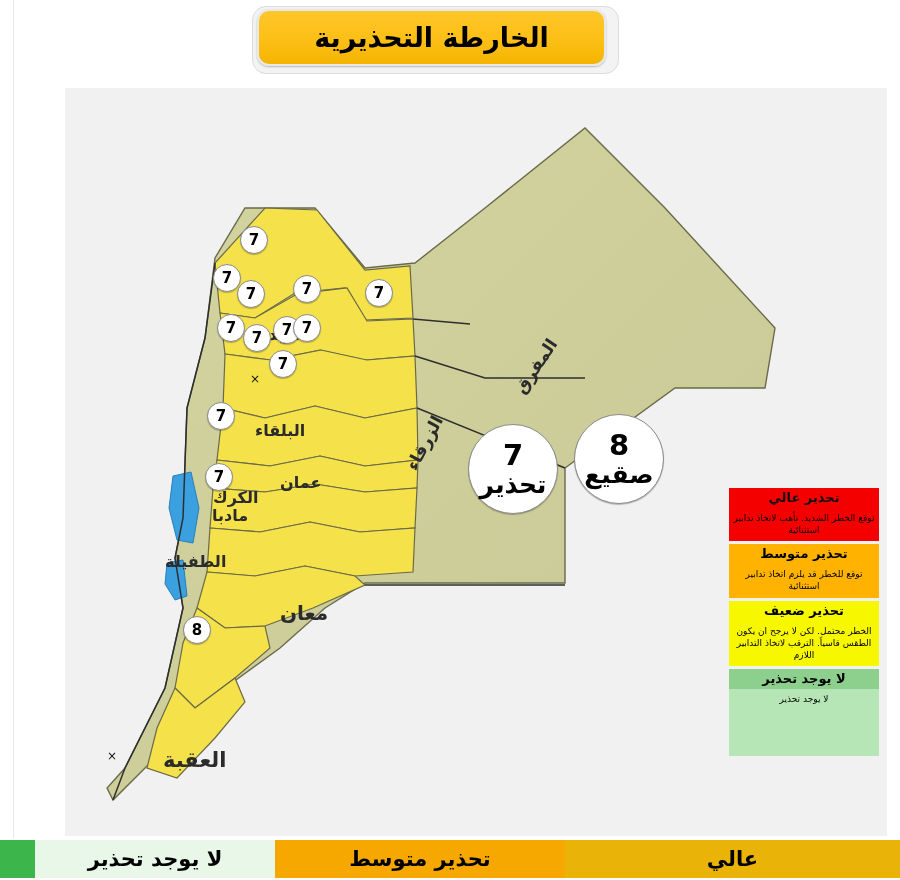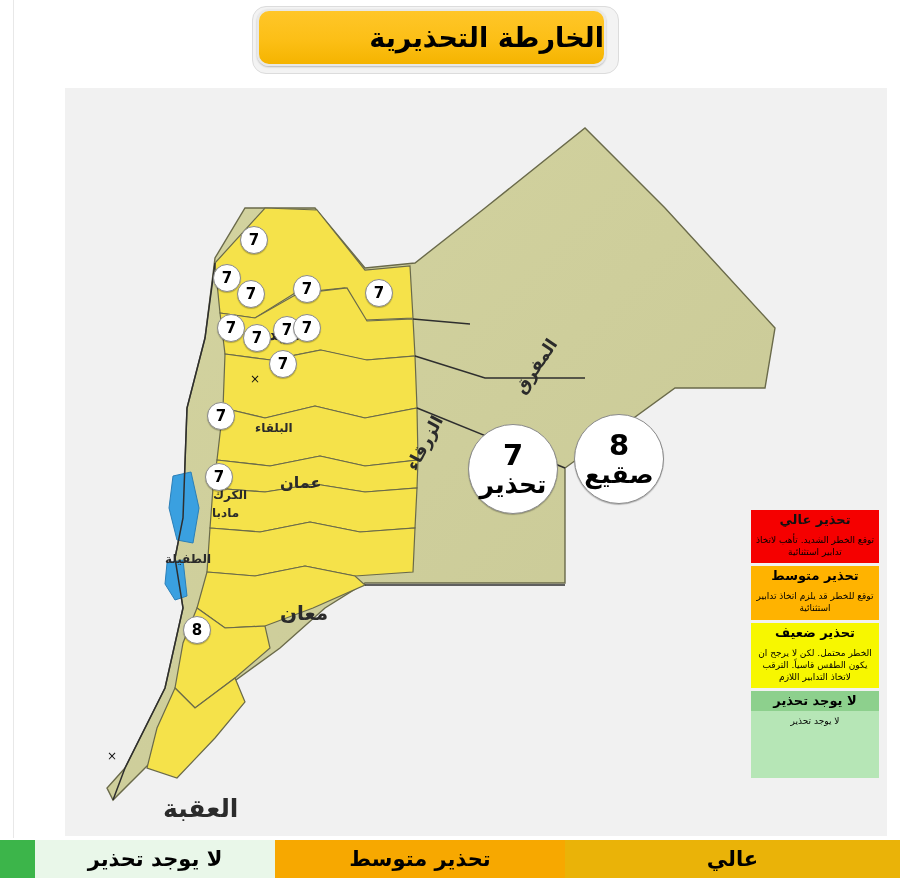--- a/index.html
+++ b/index.html
@@ -17,59 +17,59 @@
   
   .title-wrap{
     position:absolute;left:252px;top:6px;width:365px;height:66px;
     background:#f3f3f3;border:1px solid #dcdcdc;border-radius:14px;
   }
   .title-box{
     position:absolute;left:257px;top:9px;width:345px;height:53px;
     background:linear-gradient(180deg,#ffc629 0%,#fcbf16 55%,#f5b400 100%);
     border:2px solid #e8e8e8;border-radius:12px;
     box-shadow:0 1px 2px rgba(0,0,0,.25);
-    display:flex;align-items:center;justify-content:flex-end;
+    display:flex;align-items:center;justify-content:center;
   }
   .title-box span{
     font-family:"DejaVu Sans", sans-serif;
     font-size:27px;font-weight:bold;color:#000;direction:rtl;
     letter-spacing:.5px;
   }
   
   .map-canvas{
     position:absolute;left:65px;top:88px;width:822px;height:748px;
     background:#f1f1f1;overflow:hidden;
   }
   .map-canvas svg{display:block;}
   .gov-label{
     position:absolute;font-size:17px;font-weight:bold;color:#2b2b2b;direction:rtl;
     white-space:nowrap;
   }
-  .gov-label.small{font-size:12px;text-align:center;}
+  .gov-label.small{font-size:16px;text-align:center;}
   .gov-label.rot{transform:rotate(-56deg);transform-origin:center;}
   .gov-label.rot2{transform:rotate(-62deg);transform-origin:center;}
   .gov-label.spaced{letter-spacing:3px;}
   .city-x{position:absolute;font-size:12px;color:#111;}
   
   .warn-circle{
     position:absolute;border-radius:50%;
     background:#ffffff;border:1px solid #8a8a8a;
     display:flex;align-items:center;justify-content:center;
     font-weight:bold;color:#000;
     box-shadow:0 1px 1px rgba(0,0,0,.25);
   }
   .w-small{width:26px;height:26px;font-size:15px;}
   .w-big{
     width:88px;height:88px;flex-direction:column;line-height:1;
   }
   .w-big .num{font-size:29px;font-weight:bold;}
   .w-big .txt{font-size:25px;font-weight:bold;direction:rtl;margin-top:2px;}
   
   .legend{
-    position:absolute;right:8px;top:422px;width:128px;
+    position:absolute;right:8px;top:400px;width:150px;
   }
   .legend-head{
     text-align:center;font-weight:bold;direction:rtl;color:#000;
     padding:2px 0 3px 0;font-size:13px;
   }
   .legend-body{
     text-align:center;direction:rtl;color:#000;
     font-size:9px;line-height:1.35;padding:4px 3px 5px 3px;
   }
   .lg-red .legend-head{background:#f50000;color:#111;}
@@ -160,21 +160,21 @@
 
   <div class="gov-label" style="left:203px;top:236px;">أربد</div>
   <div class="gov-label rot" style="left:440px;top:268px;">المفرق</div>
   <div class="gov-label small" style="left:190px;top:333px;">البلقاء</div>
   <div class="gov-label rot2" style="left:330px;top:345px;">الزرقاء</div>
   <div class="gov-label" style="left:215px;top:385px;font-size:16px;text-align:center;">عمان</div>
   <div class="gov-label small" style="left:147px;top:418px;">مادبا</div>
   <div class="gov-label small" style="left:148px;top:400px;">الكرك</div>
   <div class="gov-label small" style="left:100px;top:464px;">الطفيلة</div>
   <div class="gov-label spaced" style="left:215px;top:513px;font-size:20px;">معان</div>
-  <div class="gov-label" style="left:98px;top:660px;font-size:25px;margin-top:46px;">العقبة</div>
+  <div class="gov-label" style="left:98px;top:660px;font-size:21px;">العقبة</div>
 
   <div class="city-x" style="left:185px;top:284px;">×</div>
   <div class="city-x" style="left:42px;top:661px;">×</div>
 
   <div class="warn-circle w-small" style="left:175px;top:138px;">
       <span>7</span>
     </div>
   <div class="warn-circle w-small" style="left:148px;top:176px;">
       <span>7</span>
     </div>

